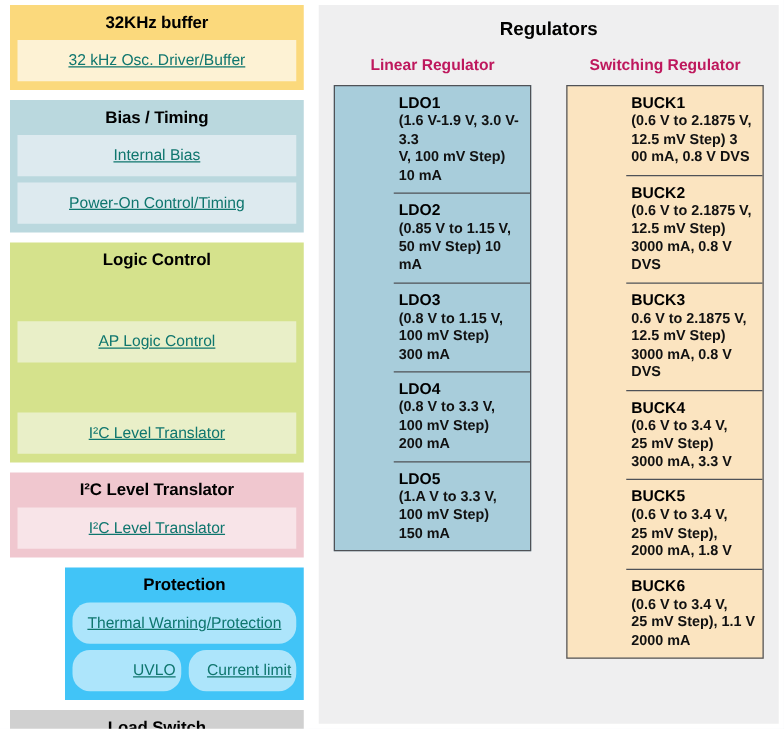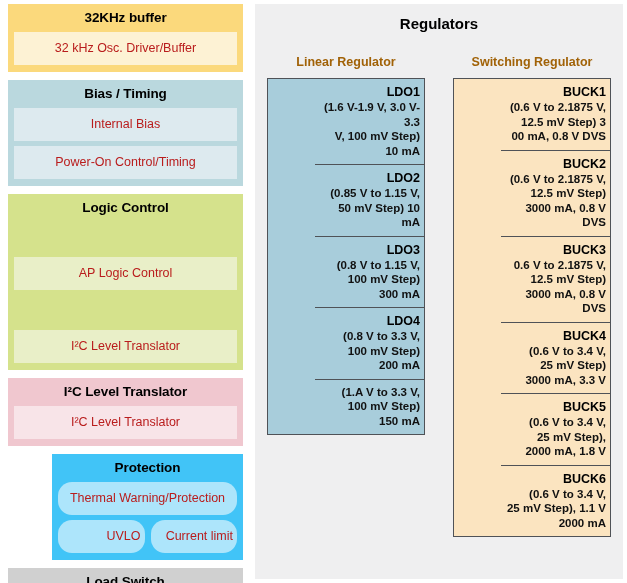--- a/index.html
+++ b/index.html
@@ -46,22 +46,23 @@
     font-size: 13.5px;
     line-height: 18px;
     color: #000000;
     letter-spacing: -0.1px;
   }
   .sub {
     box-sizing: border-box;
     text-align: center;
     font-size: 12.5px;
     line-height: 15px;
-    color: #b91c1c;
+    color: #0f766e;
     padding: 9px 4px;
+    text-decoration: underline;
   }
   .sub-row {
     display: flex;
     gap: 6px;
   }
   .sub-row > .sub {
     flex: 1 1 0;
     text-align: right;
   }
 
@@ -93,50 +94,50 @@
     padding: 10px 12px 12px 12px;
     display: flex;
     flex-direction: column;
   }
   .panel-title {
     text-align: center;
     font-weight: bold;
     font-size: 15px;
     line-height: 20px;
     color: #000000;
-    margin-bottom: 20px;
+    margin-bottom: 10px;
   }
   .cols {
     display: flex;
     gap: 28px;
     align-items: flex-start;
     justify-content: center;
   }
   .col {
     flex: 1 1 0;
     max-width: 160px;
   }
   .col-head {
     text-align: center;
     font-weight: bold;
     font-size: 12.5px;
     line-height: 16px;
-    color: #a16207;
+    color: #be185d;
     margin-bottom: 8px;
     white-space: nowrap;
   }
   .stack {
     border: 1px solid #4f5257;
     box-sizing: border-box;
   }
   .cell {
     box-sizing: border-box;
     border-bottom: 1px solid #4f5257;
     padding: 5px 4px 6px 4px;
-    text-align: right;
+    text-align: left;
     margin-left: 47px;
   }
   .cell:last-child { border-bottom: none; }
   .cell-name {
     font-weight: bold;
     font-size: 12.5px;
     line-height: 16px;
     color: #000000;
   }
   .cell-desc {
@@ -219,20 +220,21 @@
 100 mV Step)
 300 mA</div>
           </div>
           <div class="cell">
             <div class="cell-name">LDO4</div>
             <div class="cell-desc">(0.8 V to 3.3 V,
 100 mV Step)
 200 mA</div>
           </div>
           <div class="cell">
+            <div class="cell-name">LDO5</div>
             <div class="cell-desc">(1.A V to 3.3 V,
 100 mV Step)
 150 mA</div>
           </div>
         </div>
       </div>
 
       <div class="col">
         <div class="col-head">Switching Regulator</div>
         <div class="stack stack-switch">

